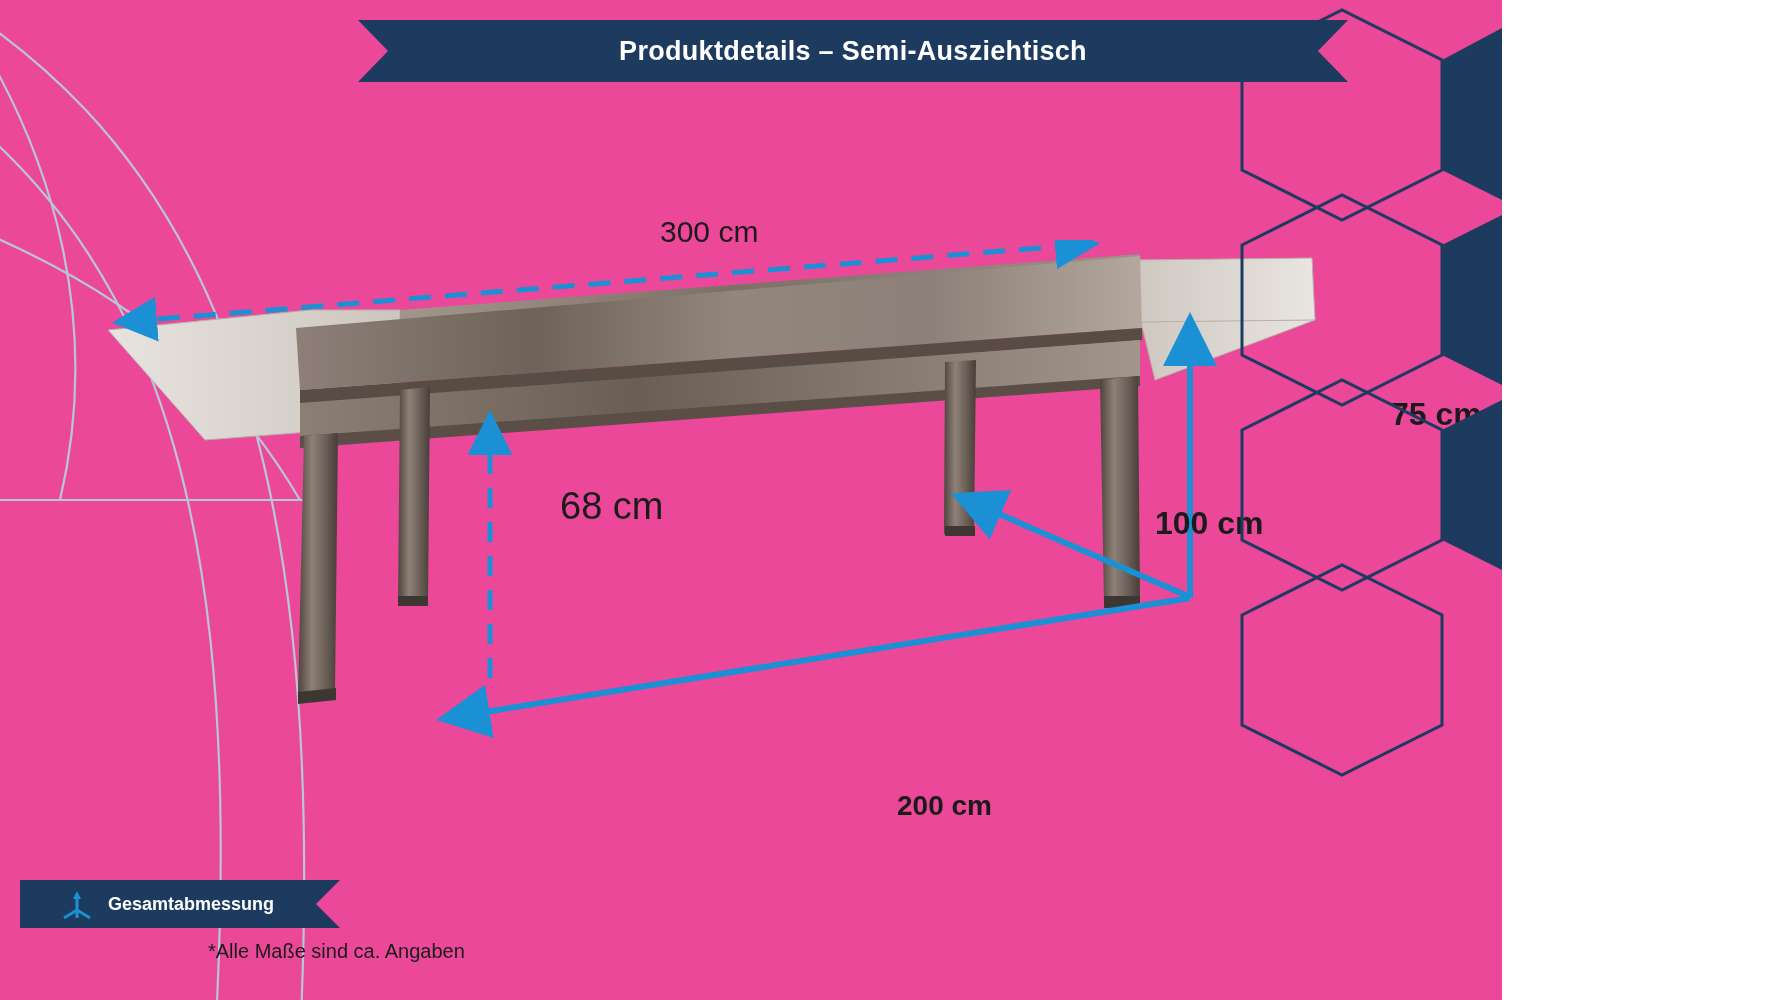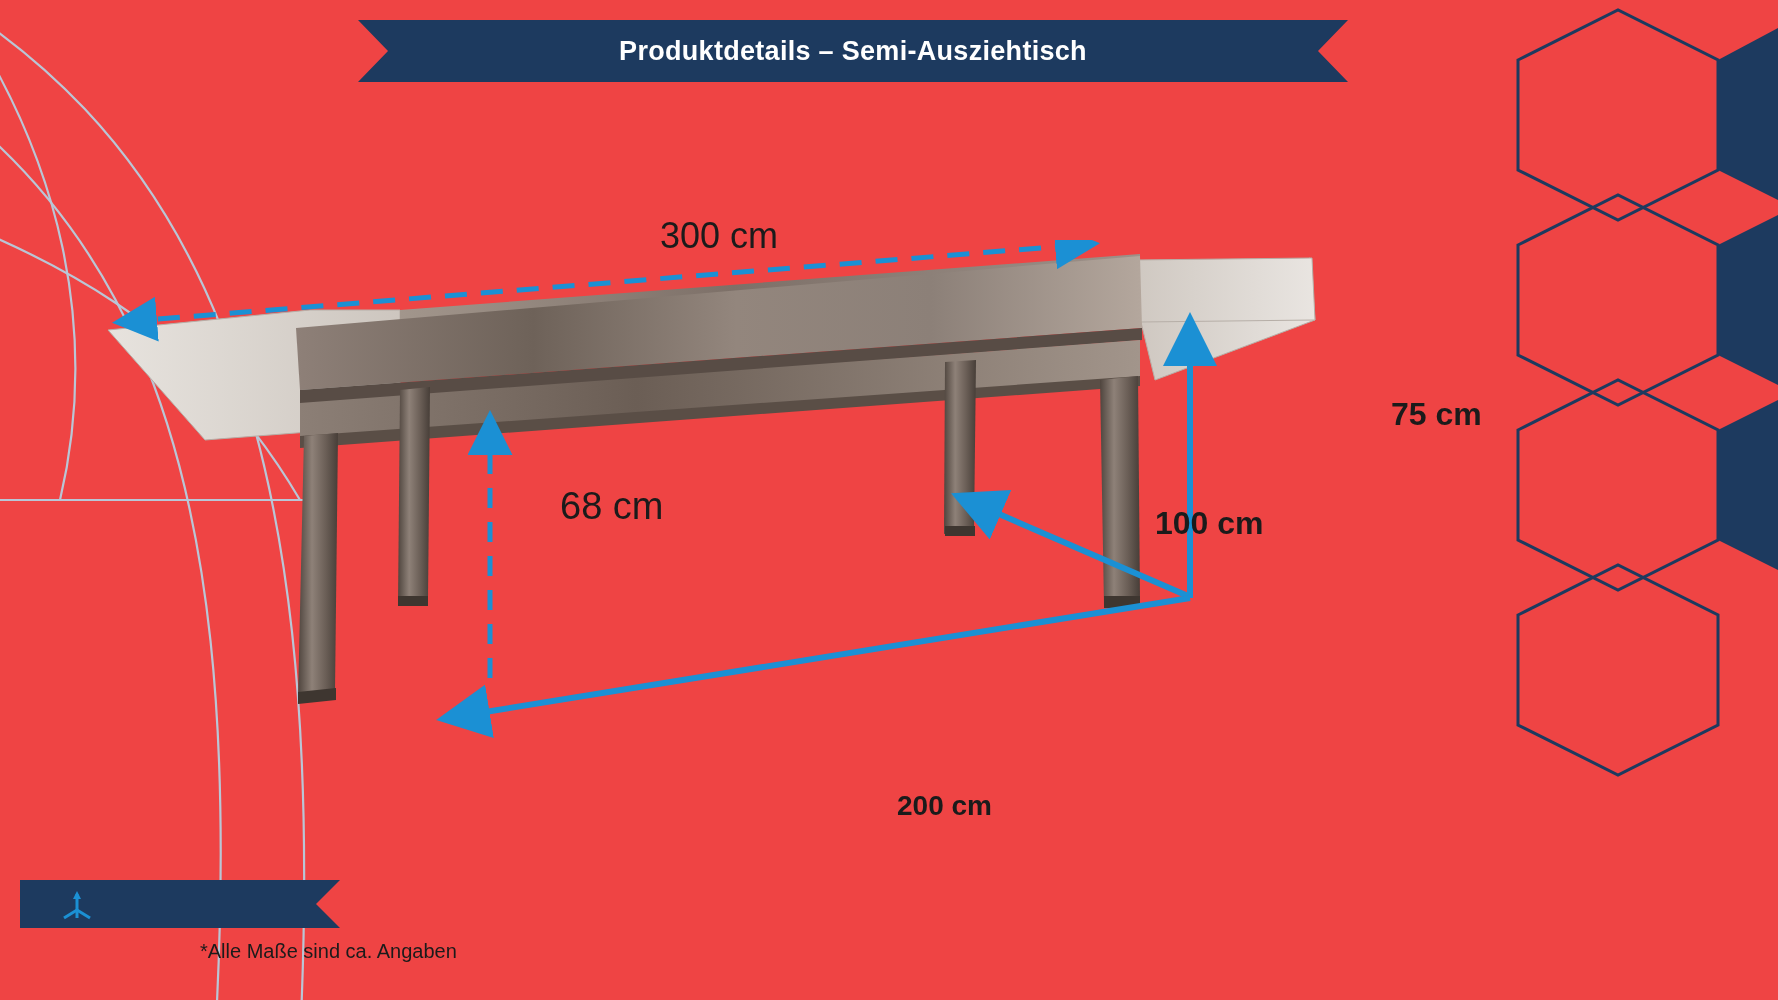--- a/index.html
+++ b/index.html
@@ -5,23 +5,23 @@
   html, body {
     margin: 0;
     padding: 0;
     background: #ffffff;
   }
   body {
     font-family: "Liberation Sans", sans-serif;
   }
   #stage {
     position: relative;
-    width: 1778px;
+    width: 1502px;
     height: 1000px;
-    background: #ef4444;
+    background: #ec4899;
     overflow: hidden;
   }
   .abs { position: absolute; }
 
   
   #bg-arcs {
     position: absolute;
     left: 0; top: 0;
     width: 1778px; height: 1000px;
     pointer-events: none;
@@ -58,21 +58,21 @@
     width: 1400px;
     height: 620px;
   }
 
   
   .dim-label {
     position: absolute;
     color: #1b1b1b;
     white-space: nowrap;
   }
-  .dim-300 { left: 660px; top: 215px; font-size: 36px; }
+  .dim-300 { left: 660px; top: 215px; font-size: 30px; }
   .dim-68  { left: 560px; top: 485px; font-size: 38px; }
   .dim-75  { left: 1355px; top: 396px; font-size: 32px; font-weight: bold; margin-left: 36px; }
   .dim-100 { left: 1155px; top: 505px; font-size: 32px; font-weight: bold; }
   .dim-200 { left: 885px; top: 790px; font-size: 28px; font-weight: bold; margin-left: 12px; }
 
   
   #hex-col {
     right: 0;
     top: 0;
     width: 300px;
@@ -100,21 +100,21 @@
     white-space: nowrap;
   }
   #badge-icon {
     position: absolute;
     left: 40px;
     top: 8px;
     width: 34px;
     height: 34px;
   }
   #footnote {
-    left: 200px;
+    left: 208px;
     top: 940px;
     font-size: 20px;
     color: #1b1b1b;
     white-space: nowrap;
   }
 
   
   #logo {
     left: 1385px;
     top: 900px;
@@ -261,18 +261,19 @@
       <polygon points="0,0 320,0 296,24 320,48 0,48" fill="#1d3a5f"></polygon>
     </svg>
     <svg id="badge-icon" viewBox="0 0 34 34">
       <g stroke="#1b90d4" stroke-width="3" fill="none">
         <line x1="17" y1="30" x2="17" y2="6"></line>
         <line x1="17" y1="22" x2="4" y2="30"></line>
         <line x1="17" y1="22" x2="30" y2="30"></line>
       </g>
       <path d="M17,3 L21,11 L13,11 Z" fill="#1b90d4"></path>
     </svg>
+    <div id="badge-label">Gesamtabmessung</div>
   </div>
 
   <div id="footnote" class="abs">*Alle Maße sind ca. Angaben</div>
 
 
 </div>
 
 </body></html>

